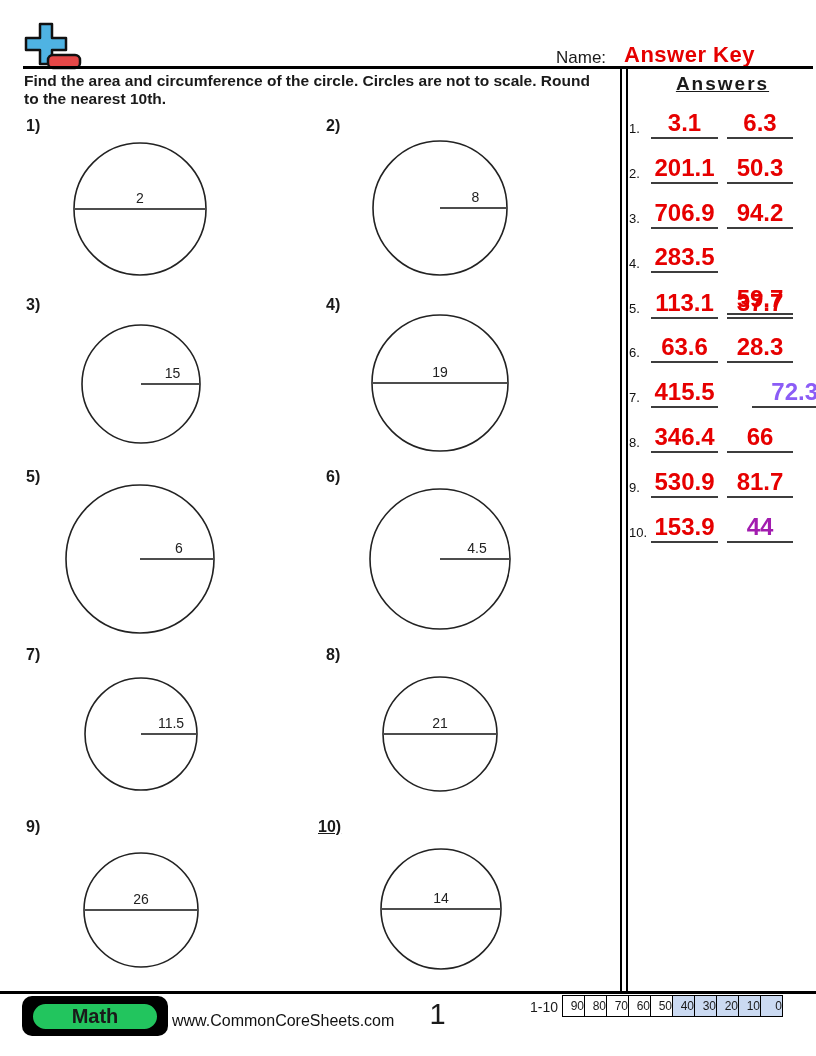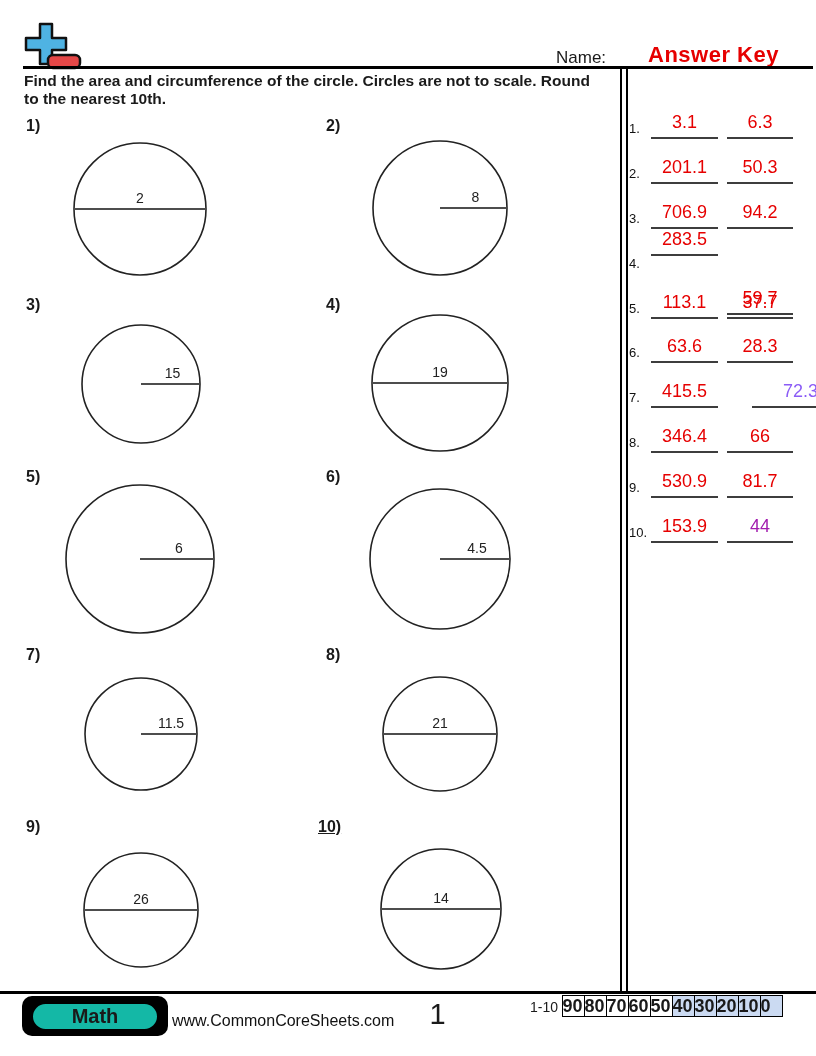--- a/index.html
+++ b/index.html
@@ -4,87 +4,88 @@
 <style>
   html,body{margin:0;padding:0;background:#fff;}
   #page{position:relative;width:816px;height:1056px;background:#fff;overflow:hidden;
         font-family:"Liberation Sans",sans-serif;color:#1a1a1a;}
 
   
   #logo{position:absolute;left:24px;top:21px;width:58px;height:50px;}
   #page-title{position:absolute;left:125px;top:44px;width:420px;font-size:20px;
               font-weight:500;letter-spacing:.2px;white-space:nowrap;}
   #name-label{position:absolute;left:556px;top:48px;font-size:17px;}
-  #answer-key{position:absolute;left:648px;top:42px;font-size:22px;font-weight:bold;
+  #answer-key{position:absolute;left:624px;top:42px;font-size:22px;font-weight:bold;
               letter-spacing:.5px;white-space:nowrap;}
   #header-rule{position:absolute;left:23px;top:66px;width:790px;height:3px;background:#000;}
 
   
   #instructions{position:absolute;left:24px;top:72px;width:575px;font-size:15.5px;
                 font-weight:bold;line-height:18px;}
 
   
   #divider{position:absolute;left:620px;top:69px;width:4px;height:922px;
            border-left:2px solid #000;border-right:2px solid #000;}
   #answers-heading{position:absolute;left:640px;top:73px;width:165px;text-align:center;
                    font-size:19px;font-weight:bold;letter-spacing:2px;
                    text-decoration:underline;}
   .ans-num{position:absolute;width:22px;text-align:left;font-size:13px;color:#111;}
   .ans-cell{position:absolute;height:27px;border-bottom:2px solid #3d3d3d;
-            text-align:center;font-size:18px;font-weight:normal;line-height:25px;}
+            text-align:center;font-size:24px;font-weight:bold;line-height:25px;}
 
   
   .pnum{position:absolute;font-size:16px;font-weight:bold;}
   .pcircle{position:absolute;}
 
   
   #footer-rule{position:absolute;left:0;top:991px;width:816px;height:2.5px;background:#000;}
   #subject-badge{position:absolute;left:22px;top:996px;width:146px;height:40px;
                  background:#000;border-radius:10px;}
-  #subject-pill{position:absolute;left:8px;top:5px;width:124px;height:25px;background:#14b8a6;
+  #subject-pill{position:absolute;left:8px;top:5px;width:124px;height:25px;background:#22c55e;
                 border:3px solid #000;border-radius:16px;text-align:center;
                 font-size:20px;font-weight:bold;line-height:25px;}
   #website{position:absolute;left:172px;top:1012px;font-size:16px;color:#111;}
   #page-number{position:absolute;left:410px;top:998px;width:55px;text-align:center;
                font-size:29px;font-weight:400;}
   #score-label{position:absolute;left:518px;top:999px;width:40px;text-align:right;
                font-size:14px;}
   #score-strip{position:absolute;left:563px;top:995px;display:flex;}
   .score-cell{width:21.5px;height:20px;border:1.5px solid #000;margin-left:-1.5px;
-              text-align:left;font-size:18px;line-height:20px;background:#fff;font-weight:bold;}
+              text-align:right;font-size:12px;line-height:20px;background:#fff;}
   .score-cell.hl{background:#cbdaf2;}
 </style>
 </head>
 <body>
 
 <div id="page">
 
   <svg id="logo" viewBox="0 0 58 50">
     <path d="M16 3 h12 v14 h14 v12 h-14 v14 h-12 v-14 H2 v-12 h14 z" fill="#4fb3e3" stroke="#111" stroke-width="2.5" stroke-linejoin="round"></path>
     <rect x="24" y="34" width="32" height="13" rx="5" fill="#e54747" stroke="#111" stroke-width="2.5"></rect>
   </svg>
   <div id="name-label">Name:</div>
   <div id="answer-key" style="color: rgb(230, 0, 0);">Answer Key</div>
   <div id="header-rule"></div>
 
   <div id="instructions">Find the area and circumference of the circle. Circles are not to scale. Round to the nearest 10th.</div>
 
   <div id="divider"></div>
+  <div id="answers-heading">Answers</div>
   <div id="answers-rows">
       <div class="ans-num" style="left: 629px; top: 121px;">1.</div>
       <div class="ans-cell" style="left: 651px; width: 67px; top: 110px; color: rgb(230, 0, 0);">3.1</div>
       <div class="ans-cell" style="left: 727px; width: 66px; top: 110px; color: rgb(230, 0, 0);">6.3</div>
       <div class="ans-num" style="left: 629px; top: 166px;">2.</div>
       <div class="ans-cell" style="left: 651px; width: 67px; top: 155px; color: rgb(230, 0, 0);">201.1</div>
       <div class="ans-cell" style="left: 727px; width: 66px; top: 155px; color: rgb(230, 0, 0);">50.3</div>
       <div class="ans-num" style="left: 629px; top: 211px;">3.</div>
       <div class="ans-cell" style="left: 651px; width: 67px; top: 200px; color: rgb(230, 0, 0);">706.9</div>
       <div class="ans-cell" style="left: 727px; width: 66px; top: 200px; color: rgb(230, 0, 0);">94.2</div>
       <div class="ans-num" style="left: 629px; top: 256px;">4.</div>
-      <div class="ans-cell" style="left: 651px; width: 67px; top: 227px; color: rgb(230, 0, 0);">283.5</div>
+      <div class="ans-cell" style="left: 651px; width: 67px; top: 244px; color: rgb(230, 0, 0);">283.5</div>
       <div class="ans-cell" style="left: 727px; width: 66px; top: 245px; color: rgb(230, 0, 0); margin-top: 41px;">59.7</div>
       <div class="ans-num" style="left: 629px; top: 301px;">5.</div>
       <div class="ans-cell" style="left: 651px; width: 67px; top: 290px; color: rgb(230, 0, 0);">113.1</div>
       <div class="ans-cell" style="left: 727px; width: 66px; top: 290px; color: rgb(230, 0, 0);">37.7</div>
       <div class="ans-num" style="left: 629px; top: 345px;">6.</div>
       <div class="ans-cell" style="left: 651px; width: 67px; top: 334px; color: rgb(230, 0, 0);">63.6</div>
       <div class="ans-cell" style="left: 727px; width: 66px; top: 334px; color: rgb(230, 0, 0);">28.3</div>
       <div class="ans-num" style="left: 629px; top: 390px;">7.</div>
       <div class="ans-cell" style="left: 651px; width: 67px; top: 379px; color: rgb(230, 0, 0);">415.5</div>
       <div class="ans-cell" style="left: 752px; width: 66px; top: 379px; color: #8b5cf6; text-align: right;">72.3</div>

